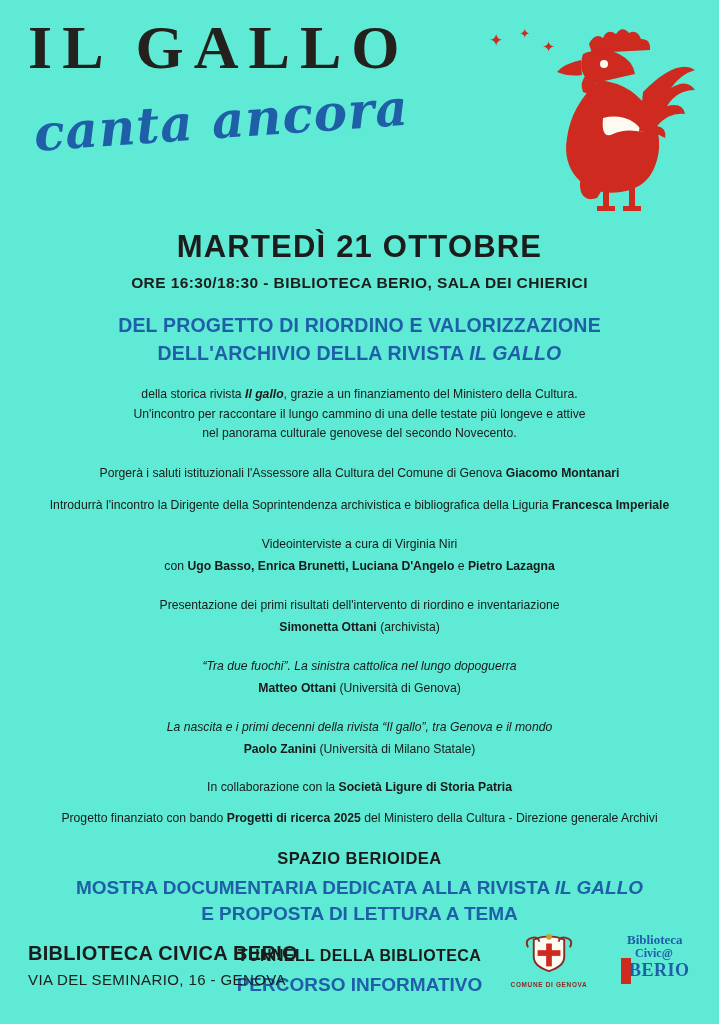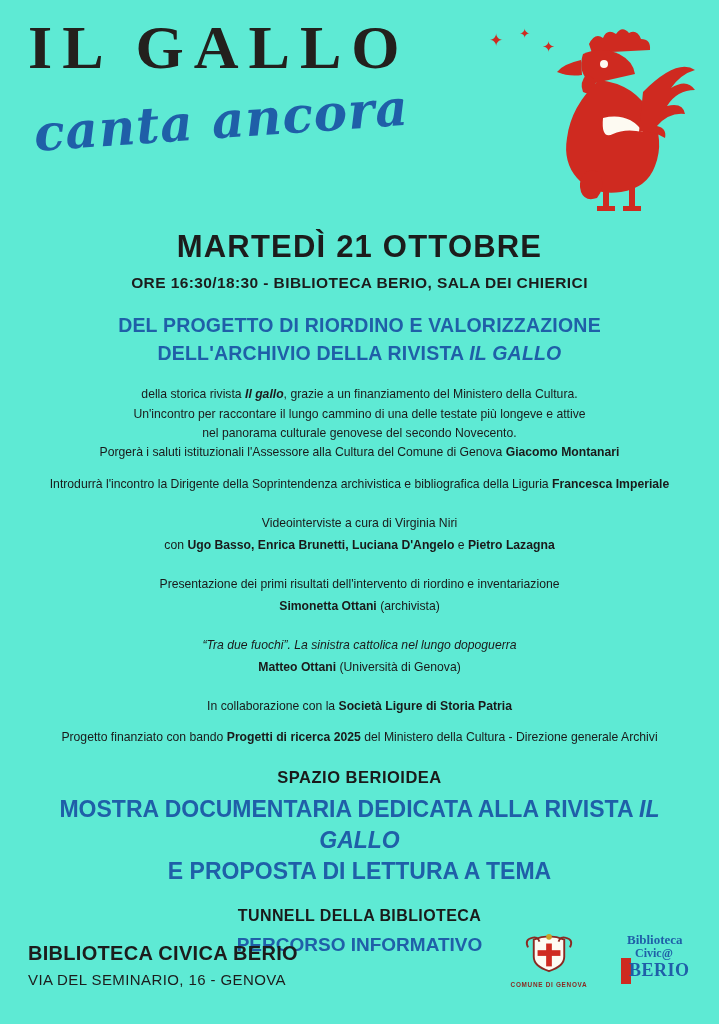--- a/index.html
+++ b/index.html
@@ -103,20 +103,21 @@
     font-size: 12.2px;
     line-height: 1.58;
     margin-top: 18px;
     color: #1c1c1c;
   }
   .body-par b { font-weight: bold; }
   .body-par i { font-style: italic; }
 
   .sal-line {
     font-size: 12.2px;
+    margin-top: 21px;
     line-height: 1.6;
   }
   .sal-line.second { margin-top: 12px; }
 
   .block {
     margin-top: 20px;
     font-size: 12.2px;
     line-height: 1.55;
   }
   .block .l1 { }
@@ -129,21 +130,21 @@
 
   .spazio {
     margin-top: 24px;
     font-size: 16.5px;
     font-weight: bold;
     letter-spacing: 0.5px;
   }
   .mostra {
     color: #1f5fa8;
     font-weight: bold;
-    font-size: 23px;
+    font-size: 19px;
     line-height: 1.35;
     margin-top: 7px;
   }
   .mostra em { font-style: italic; }
   .tunnell {
     margin-top: 20px;
     font-size: 16px;
     font-weight: bold;
     letter-spacing: 0.4px;
   }
@@ -311,20 +312,26 @@
       </div>
     </div>
 
     <div class="block">
       <div class="l1"><i>“Tra due fuochi”. La sinistra cattolica nel lungo dopoguerra</i></div>
       <div class="l2">
         <b>Matteo Ottani</b><span> (Università di Genova)</span>
       </div>
     </div>
 
+    <div class="block">
+      <div class="l1"><i>La nascita e i primi decenni della rivista “Il gallo”, tra Genova e il mondo</i></div>
+      <div class="l2">
+        <b>Paolo Zanini</b><span> (Università di Milano Statale)</span>
+      </div>
+    </div>
 
     <div class="collab">
       <span>In collaborazione con la </span><b>Società Ligure di Storia Patria</b>
     </div>
 
     <div class="financed">
       <span>Progetto finanziato con bando </span><b>Progetti di ricerca 2025</b><span> del Ministero della Cultura - Direzione generale Archivi</span>
     </div>
 
     <div class="spazio">SPAZIO BERIOIDEA</div>

